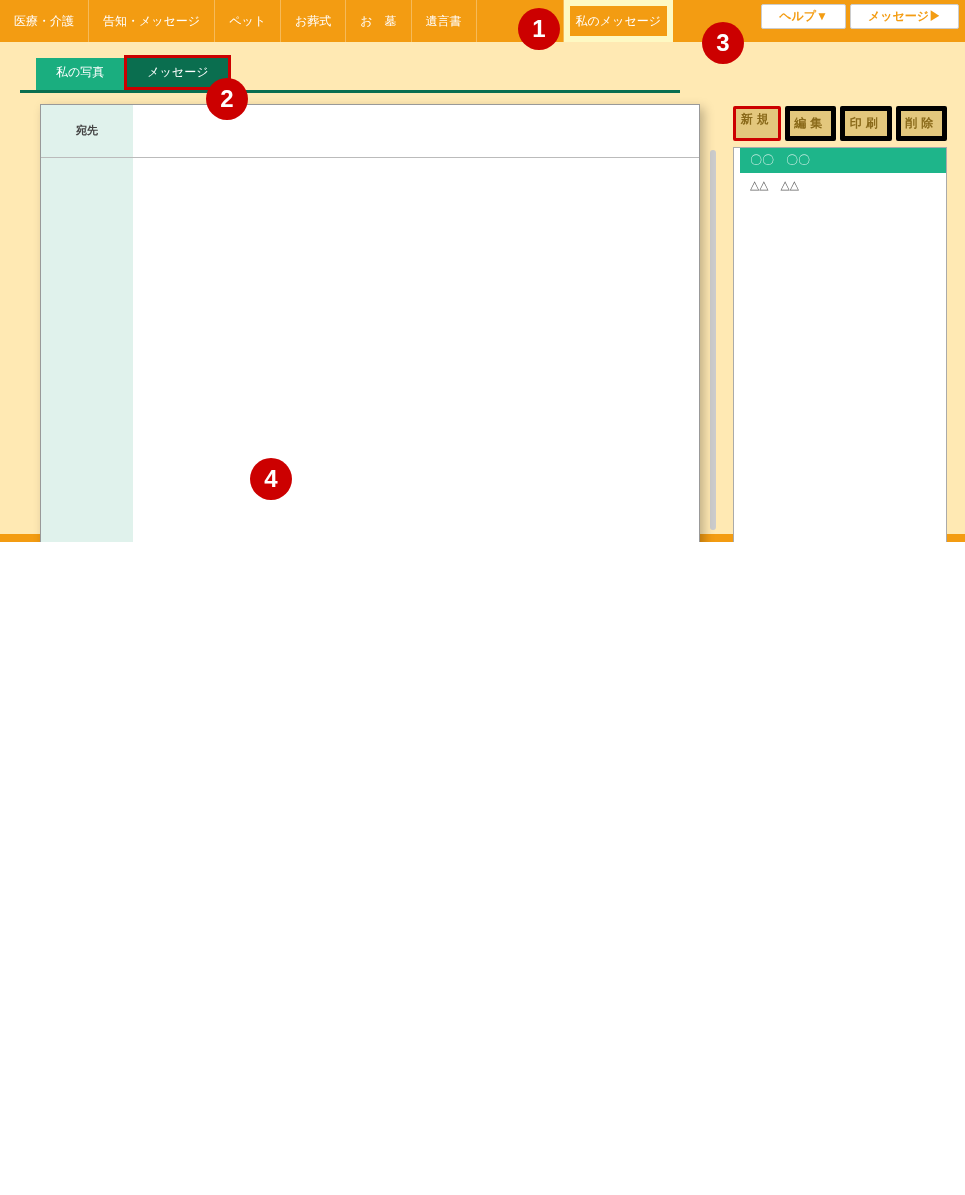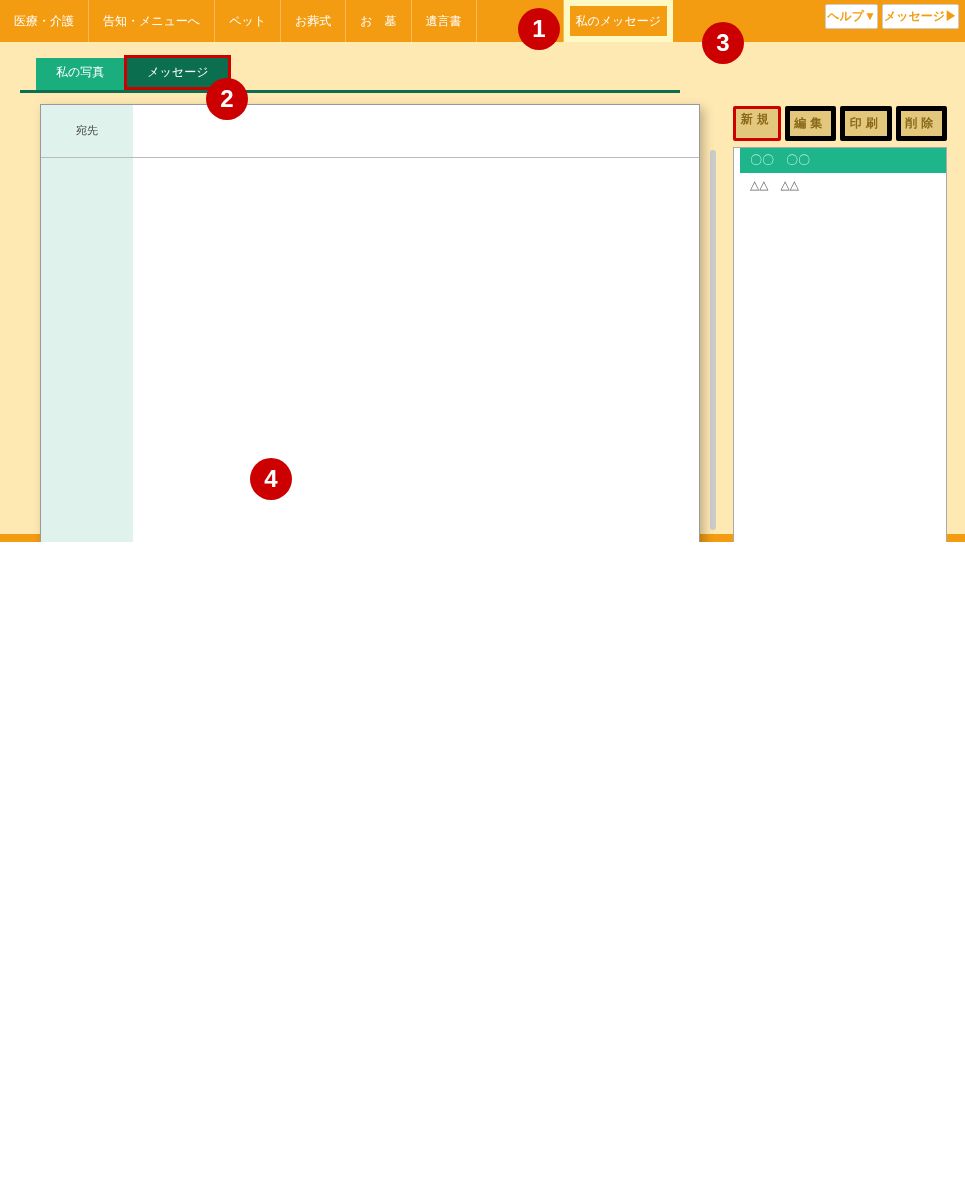--- a/index.html
+++ b/index.html
@@ -5,21 +5,21 @@
     * { box-sizing: border-box; margin: 0; padding: 0; }
     body { font-family: "Meiryo", "Hiragino Sans", sans-serif; background: #fff; width: 965px; }
     
     
     .topbar { background: #f39c12; height: 42px; display: flex; align-items: center; padding: 0; position: relative; }
     .nav-items { display: flex; height: 100%; }
     .nav-item { color: #fff; font-size: 12px; padding: 0 14px; display: flex; align-items: center; cursor: pointer; border-right: 1px solid rgba(255,255,255,0.3); white-space: nowrap; }
     .nav-highlight-1 { border: 6px solid #fef9c3; padding: 3px 6px; }
     
     .topbar-right { position: absolute; right: 6px; top: 4px; display: flex; gap: 4px; }
-    .help-btn, .menu-btn { background: #fff; border: 1px solid #ccc; color: #f39c12; font-size: 12px; padding: 3px 1px; border-radius: 2px; cursor: pointer; font-weight: bold; }
+    .help-btn, .menu-btn { background: #fff; border: 1px solid #ccc; color: #f39c12; font-size: 12px; padding: 3px 17px; border-radius: 2px; cursor: pointer; font-weight: bold; }
     
     
     .anno { position: absolute; width: 42px; height: 42px; border-radius: 50%; background: #c00; color: #fff; font-size: 24px; font-weight: bold; display: flex; align-items: center; justify-content: center; z-index: 100; }
     .anno-1 { top: 8px; left: 518px; }
     .anno-2 { top: 78px; left: 206px; }
     .anno-3 { top: 22px; left: 702px; }
     .anno-4 { top: 458px; left: 250px; }
     
     
     .main-wrap { background: #ffe9b3; padding: 16px 8px 8px 8px; min-height: 500px; position: relative; border-bottom: 8px solid #f39c12; }
@@ -27,21 +27,21 @@
     
     .tabs-row { display: flex; margin-left: 12px; padding-left: 16px; }
     .tab { padding: 6px 20px; font-size: 12px; color: #fff; cursor: pointer; }
     .tab-inactive { background: #1aae7f; }
     .tab-active { background: #0a6e4f; border: 3px solid #c00; margin-top: -3px; }
     .tab-underline { height: 3px; background: #0a6e4f; margin: 0 12px 0 12px; width: 660px; }
     
     
     .form-panel-container { position: absolute; left: 40px; top: 104px; width: 660px; }
     .form-panel { background: #fff; border: 1px solid #999; box-shadow: 4px 4px 10px rgba(0,0,0,0.25); }
-    .form-row { display: flex; border-bottom: 1px solid #bbb; }
+    .form-row { display: flex; border-bottom: 1px solid #bbb; font-weight: bold; }
     .form-row:last-child { border-bottom: none; }
     .form-label { width: 92px; background: #e0f2ec; font-size: 11px; color: #444; display: flex; align-items: center; justify-content: center; text-align: center; padding: 6px 4px; line-height: 1.4; }
     .form-field { flex: 1; background: #fff; min-height: 36px; }
     .row-recipient .form-field { height: 52px; position: relative; }
     .row-message { height: 864px; position: relative; }
     .row-message .form-label { }
     .row-file .form-field { height: 44px; }
     
     .msg-highlight { position: absolute; border: 3px solid #c00; left: 0px; top: 412px; width: 628px; height: 156px; z-index: 50; pointer-events: none; }
     .scrollbar-thumb-hint { position: absolute; right: 14px; top: 106px; width: 6px; height: 380px; background: #ccc; border-radius: 3px; }
@@ -66,21 +66,21 @@
 <div class="page">
 
   <div class="anno anno-1">1</div>
   <div class="anno anno-2">2</div>
   <div class="anno anno-3">3</div>
   <div class="anno anno-4">4</div>
 
   <div class="topbar">
     <div class="nav-items">
       <div class="nav-item">医療・介護</div>
-      <div class="nav-item">告知・メニューへ</div>
+      <div class="nav-item">告知・メッセージ</div>
       <div class="nav-item">ペット</div>
       <div class="nav-item">お葬式</div>
       <div class="nav-item">お　墓</div>
       <div class="nav-item">遺言書</div>
       <div class="nav-item" style="padding-left:60px;">理</div>
       <div class="nav-item nav-highlight-1">私のメッセージ</div>
     </div>
     <div class="topbar-right">
       <div class="help-btn">ヘルプ▼</div>
       <div class="menu-btn">メッセージ▶</div>

